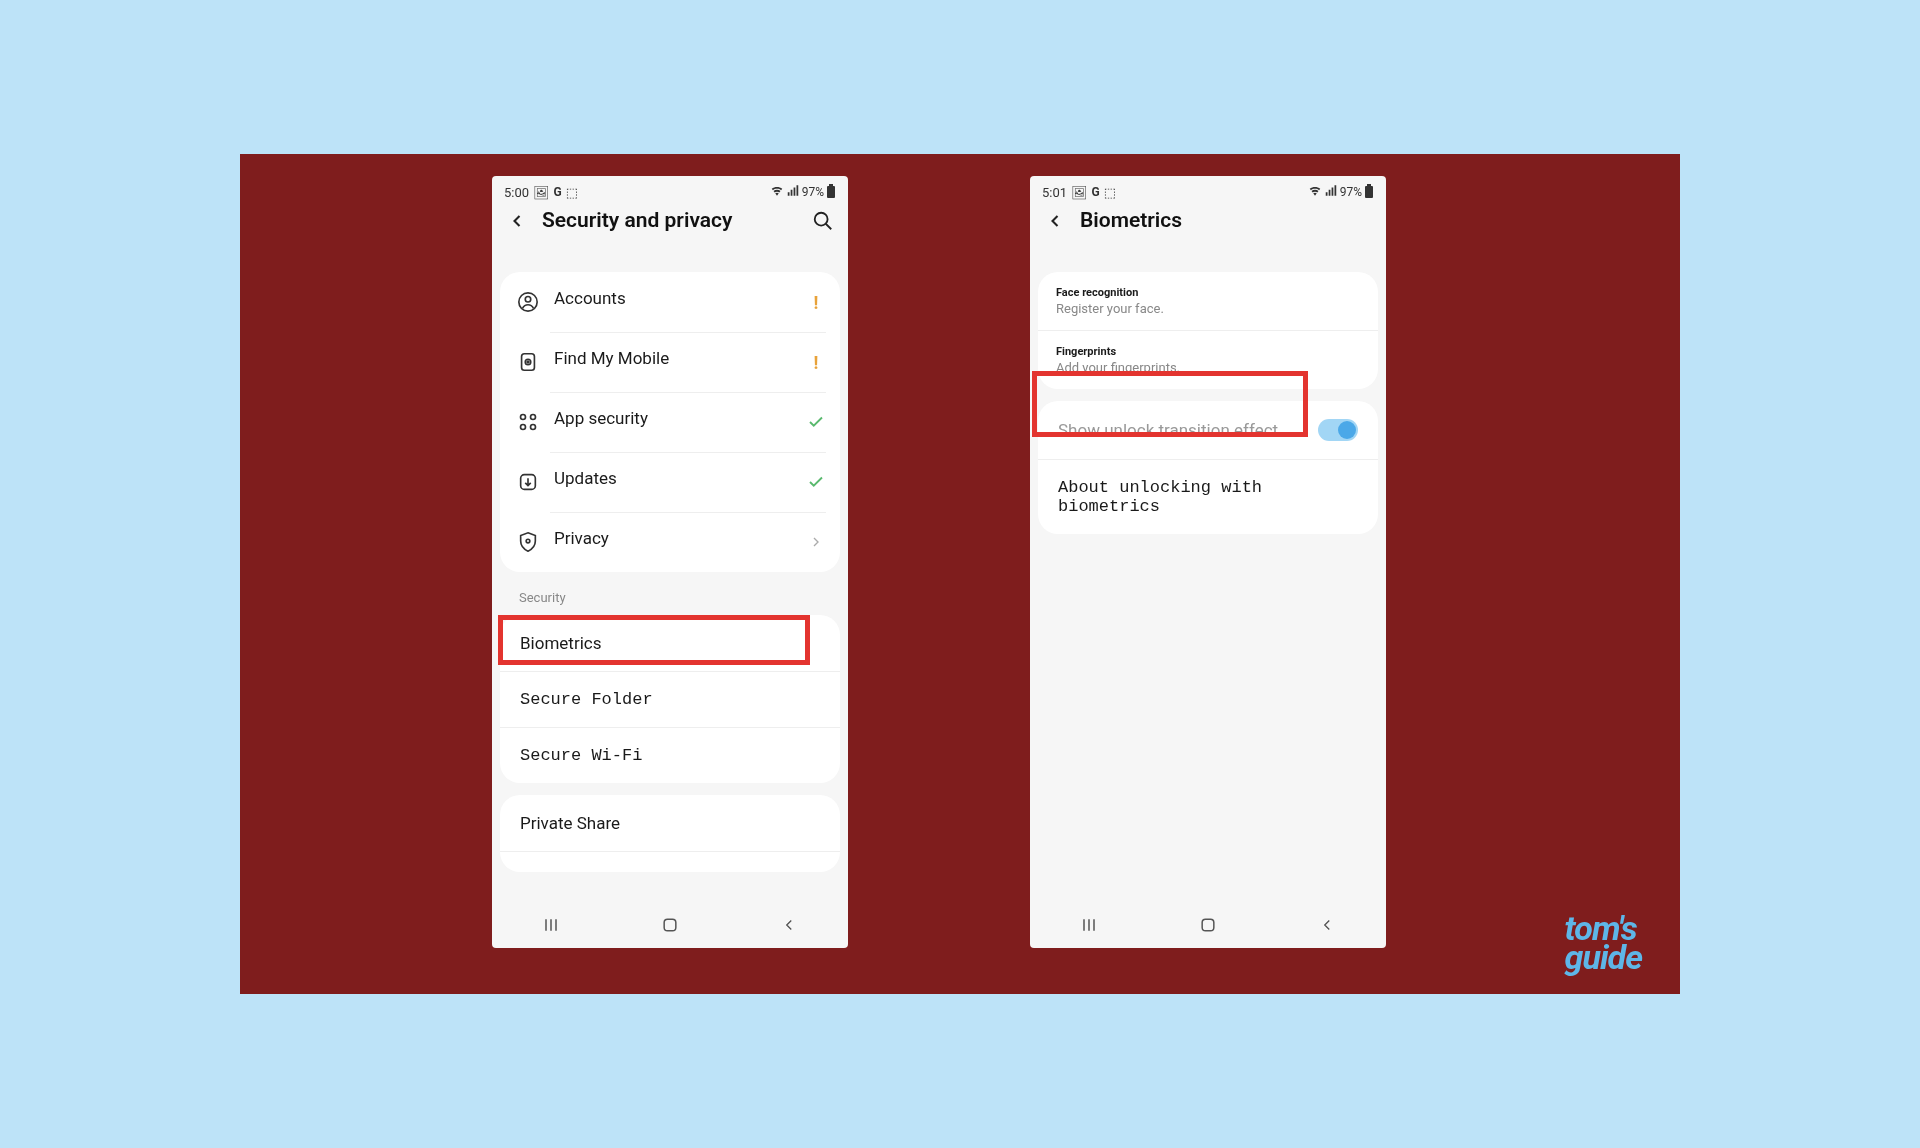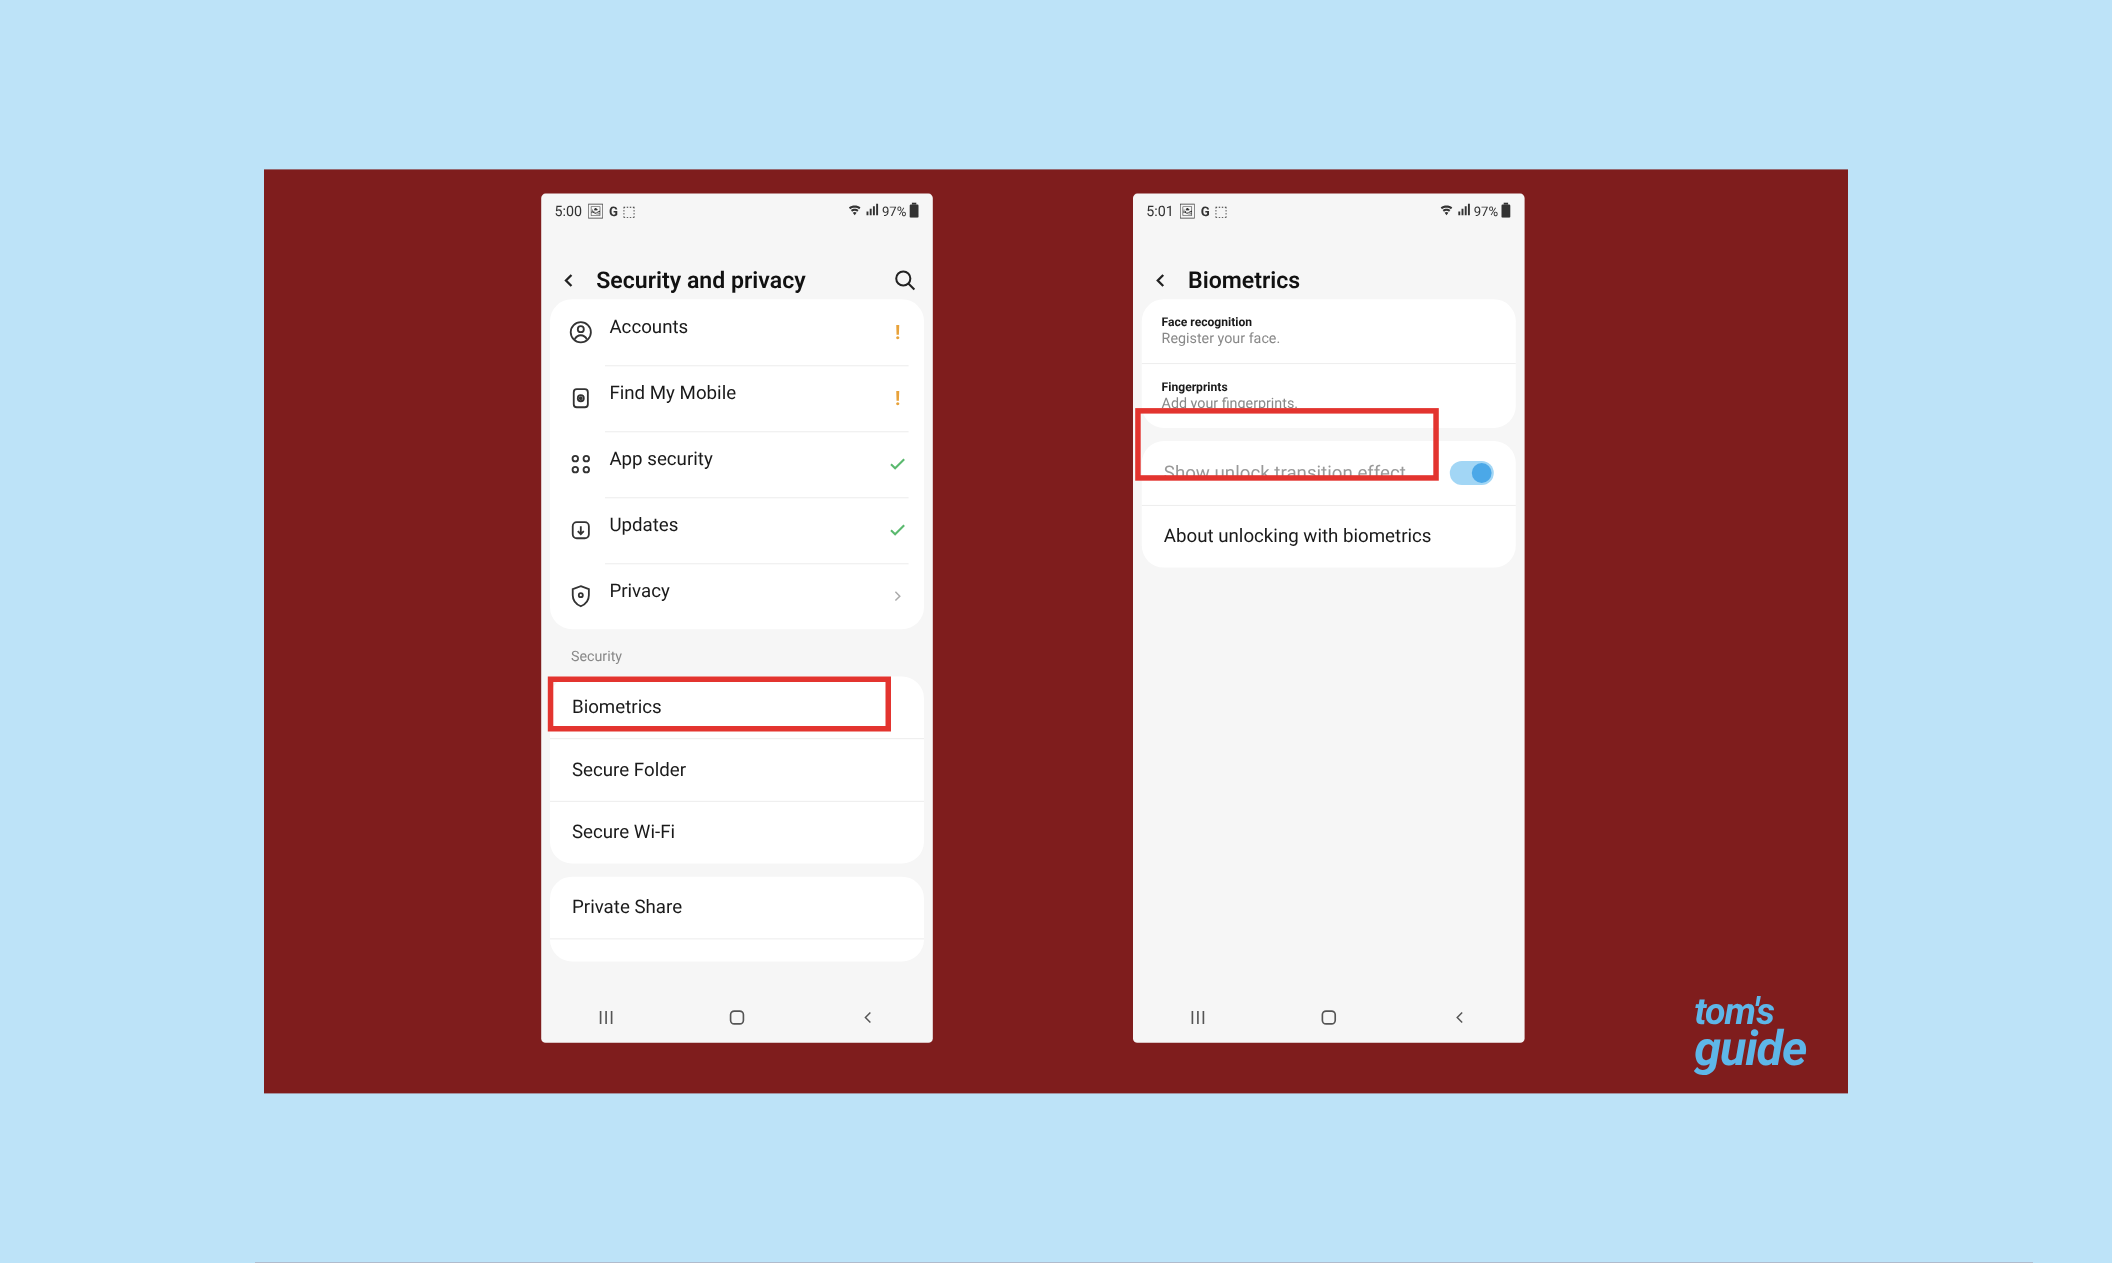--- a/index.html
+++ b/index.html
@@ -6,53 +6,53 @@
 body { background:#bde3f8; width:1920px; height:1148px; position:relative; overflow:hidden; display:flex; align-items:center; justify-content:center; }
 .stage { width:1440px; height:840px; position:relative; background:#7f1d1d; }
 .phone { position:absolute; width:356px; height:772px; background:#f6f6f6; border-radius:4px; overflow:hidden; }
 .phone-left { left:252px; top:22px; }
 .phone-right { left:790px; top:22px; }
 
 .status-bar { height:32px; display:flex; align-items:center; justify-content:space-between; padding:0 12px; font-size:13px; color:#333; }
 .status-left { display:flex; align-items:center; gap:4px; }
 .status-right { display:flex; align-items:center; gap:2px; font-size:12px;text-align:center; }
 
-.header { height:60px; display:flex; align-items:flex-end; padding:0 12px; gap:12px; }
+.header { height:60px; display:flex; align-items:flex-start; padding:0 12px; gap:12px; }
 .back-btn { width:26px; height:26px; display:flex; align-items:center; justify-content:center; color:#222; }
 .header-title { font-size:21px; font-weight:600; color:#111; flex:1; }
 .search-btn { width:26px; height:26px; display:flex; align-items:center; justify-content:center; color:#222; }
 
 .card { background:#fff; border-radius:20px; margin:4px 8px; padding:0; }
 .row { display:flex; padding:16px 14px; min-height:56px; position:relative; }
 .row + .row::before { content:""; position:absolute; top:0; left:50px; right:14px; height:1px; background:#eee; }
 .row-icon { width:28px; height:28px; margin-right:12px; display:flex; align-items:center; justify-content:center; color:#333; flex-shrink:0; }
 .row-label { font-size:17px; color:#1a1a1a; flex:1; }
 .row-status { width:20px; display:flex; align-items:center; justify-content:center; }
 .warn { color:#e8a23a; font-weight:bold; font-size:18px; }
 .check { color:#5ab96e; }
 .chev { color:#aaa; }
 
 .section-label { font-size:13px; color:#888; padding:14px 27px 6px; }
 
 .plain-row { padding:18px 20px; font-size:17px; color:#1a1a1a; display:flex; align-items:center; }
-.plain-row + .plain-row { border-top:1px solid #eee; }
+.plain-row + .plain-row { border-top:1px solid #eee;font-family:Liberation Mono, monospace; }
 
 .highlight { border:5px solid #e3342f; position:absolute; pointer-events:none; }
 
 .nav-bar { position:absolute; bottom:0; left:0; right:0; height:46px; display:flex; align-items:center; justify-content:space-around; }
 .nav-btn { width:40px; height:40px; display:flex; align-items:center; justify-content:center; color:#555; }
 
 .bio-row { padding:14px 18px; }
 .bio-title { font-size:11px; color:#1a1a1a;font-weight:bold; }
 .bio-sub { font-size:13px; color:#888; margin-top:2px; }
 .toggle { width:40px; height:22px; background:#a2d6f5; border-radius:11px; position:relative; }
 .toggle::after { content:""; position:absolute; right:2px; top:2px; width:18px; height:18px; background:#4ba8e8; border-radius:50%; }
 
 .logo { position:absolute; right:38px; bottom:22px; color:#5eb6e8; font-weight:700; font-size:34px; line-height:0.85; letter-spacing:-1px; font-style:italic; }
-.logo .g { font-size:44px; }
+.logo .g { font-size:34px; }
 </style>
 </head>
 <body>
 
 <div class="stage">
 
 <div class="phone phone-left">
   <div class="status-bar">
     <div class="status-left">
       <span>5:00</span>

